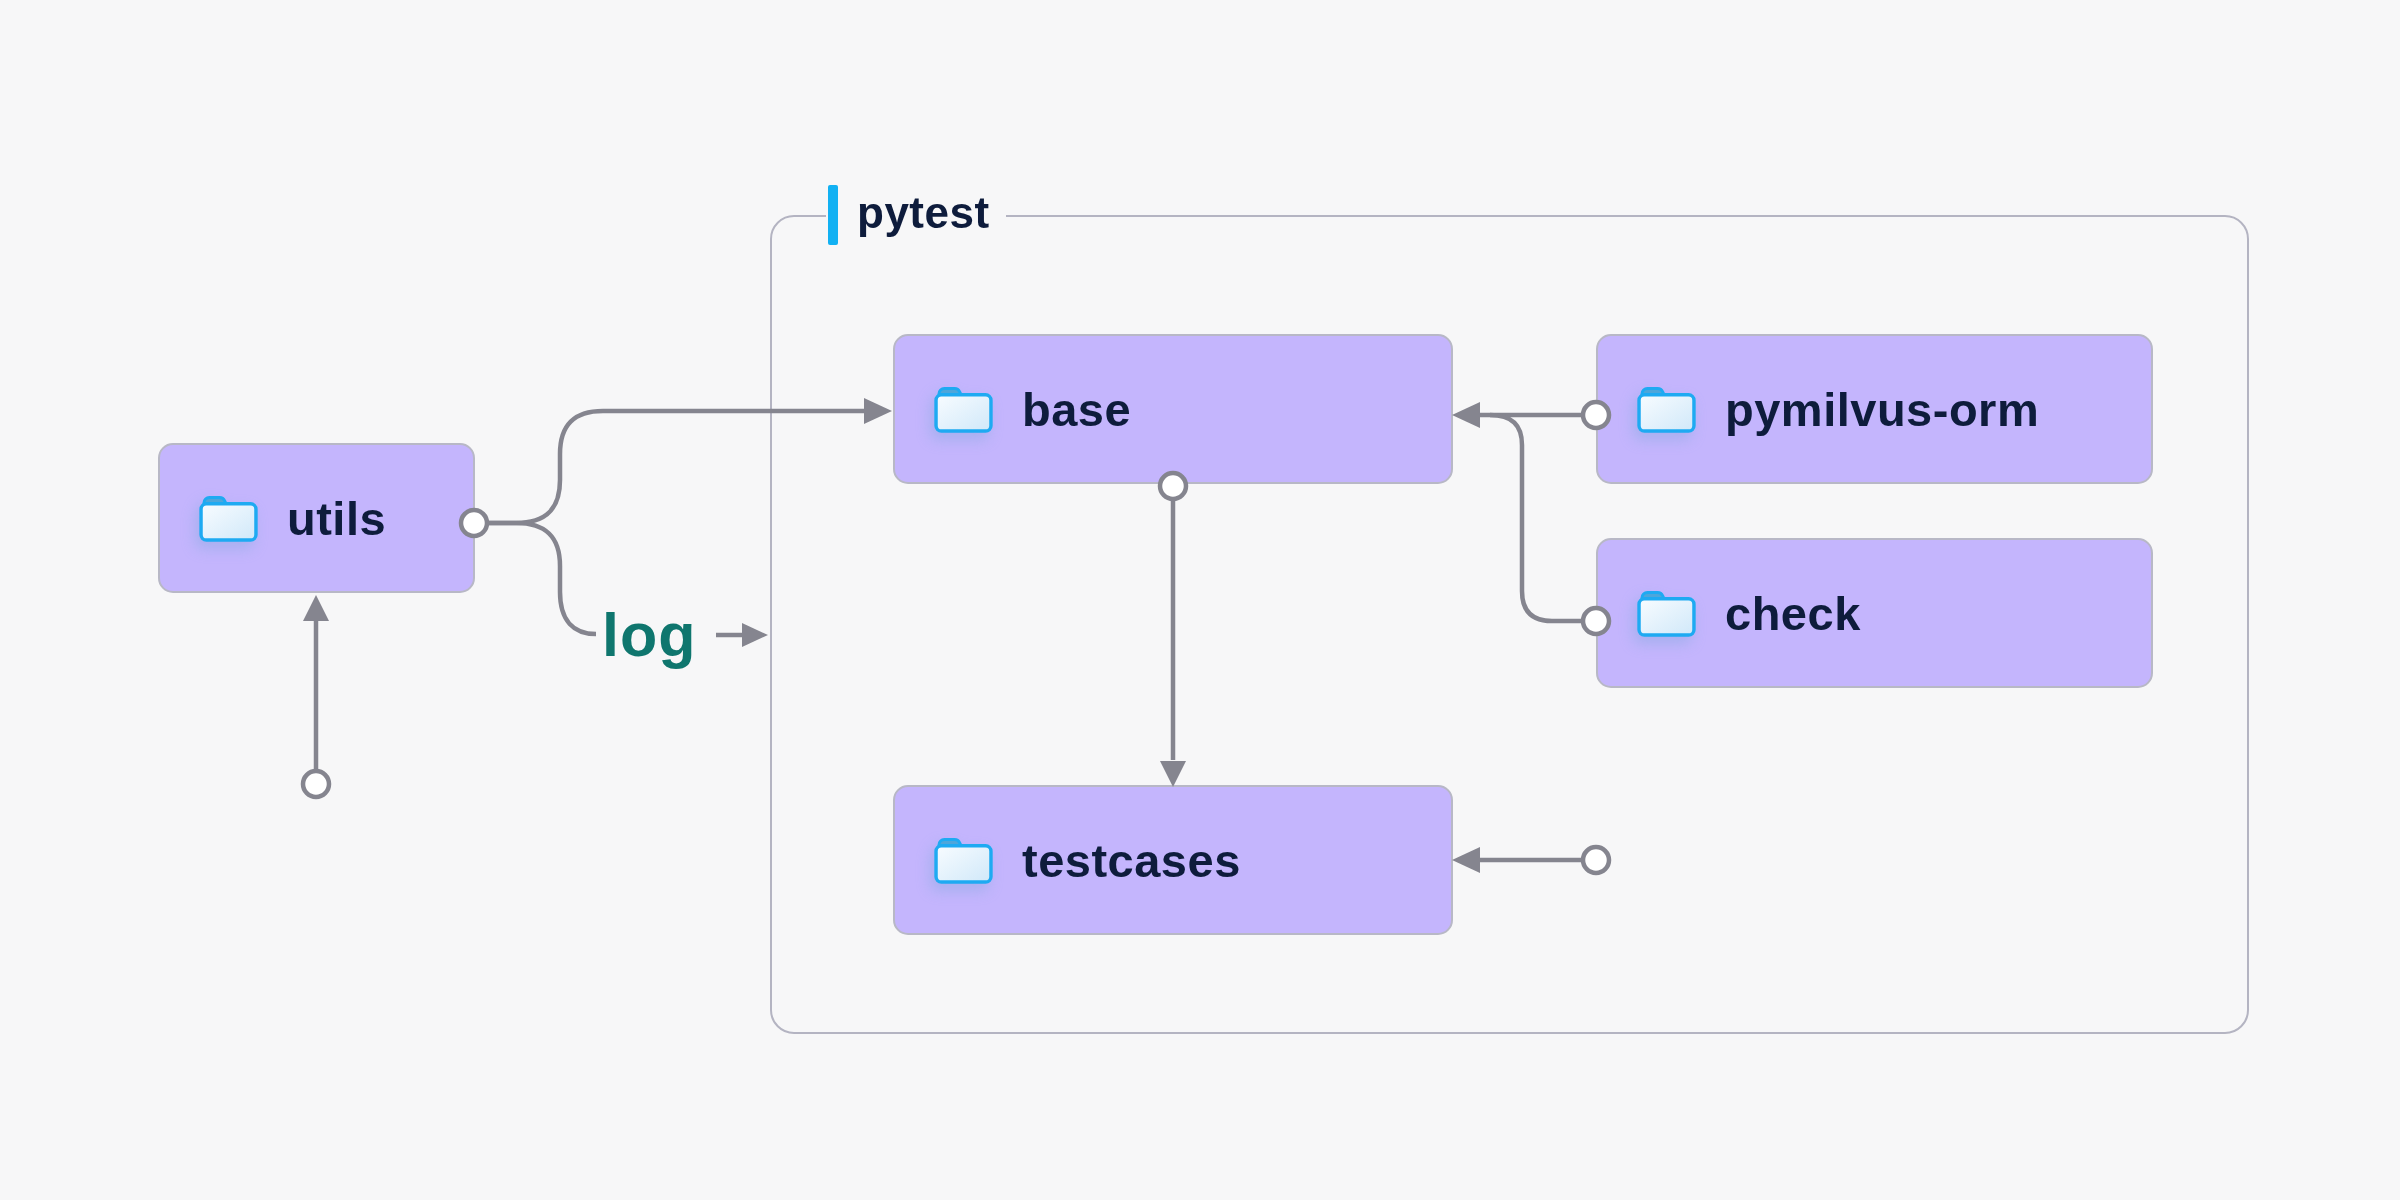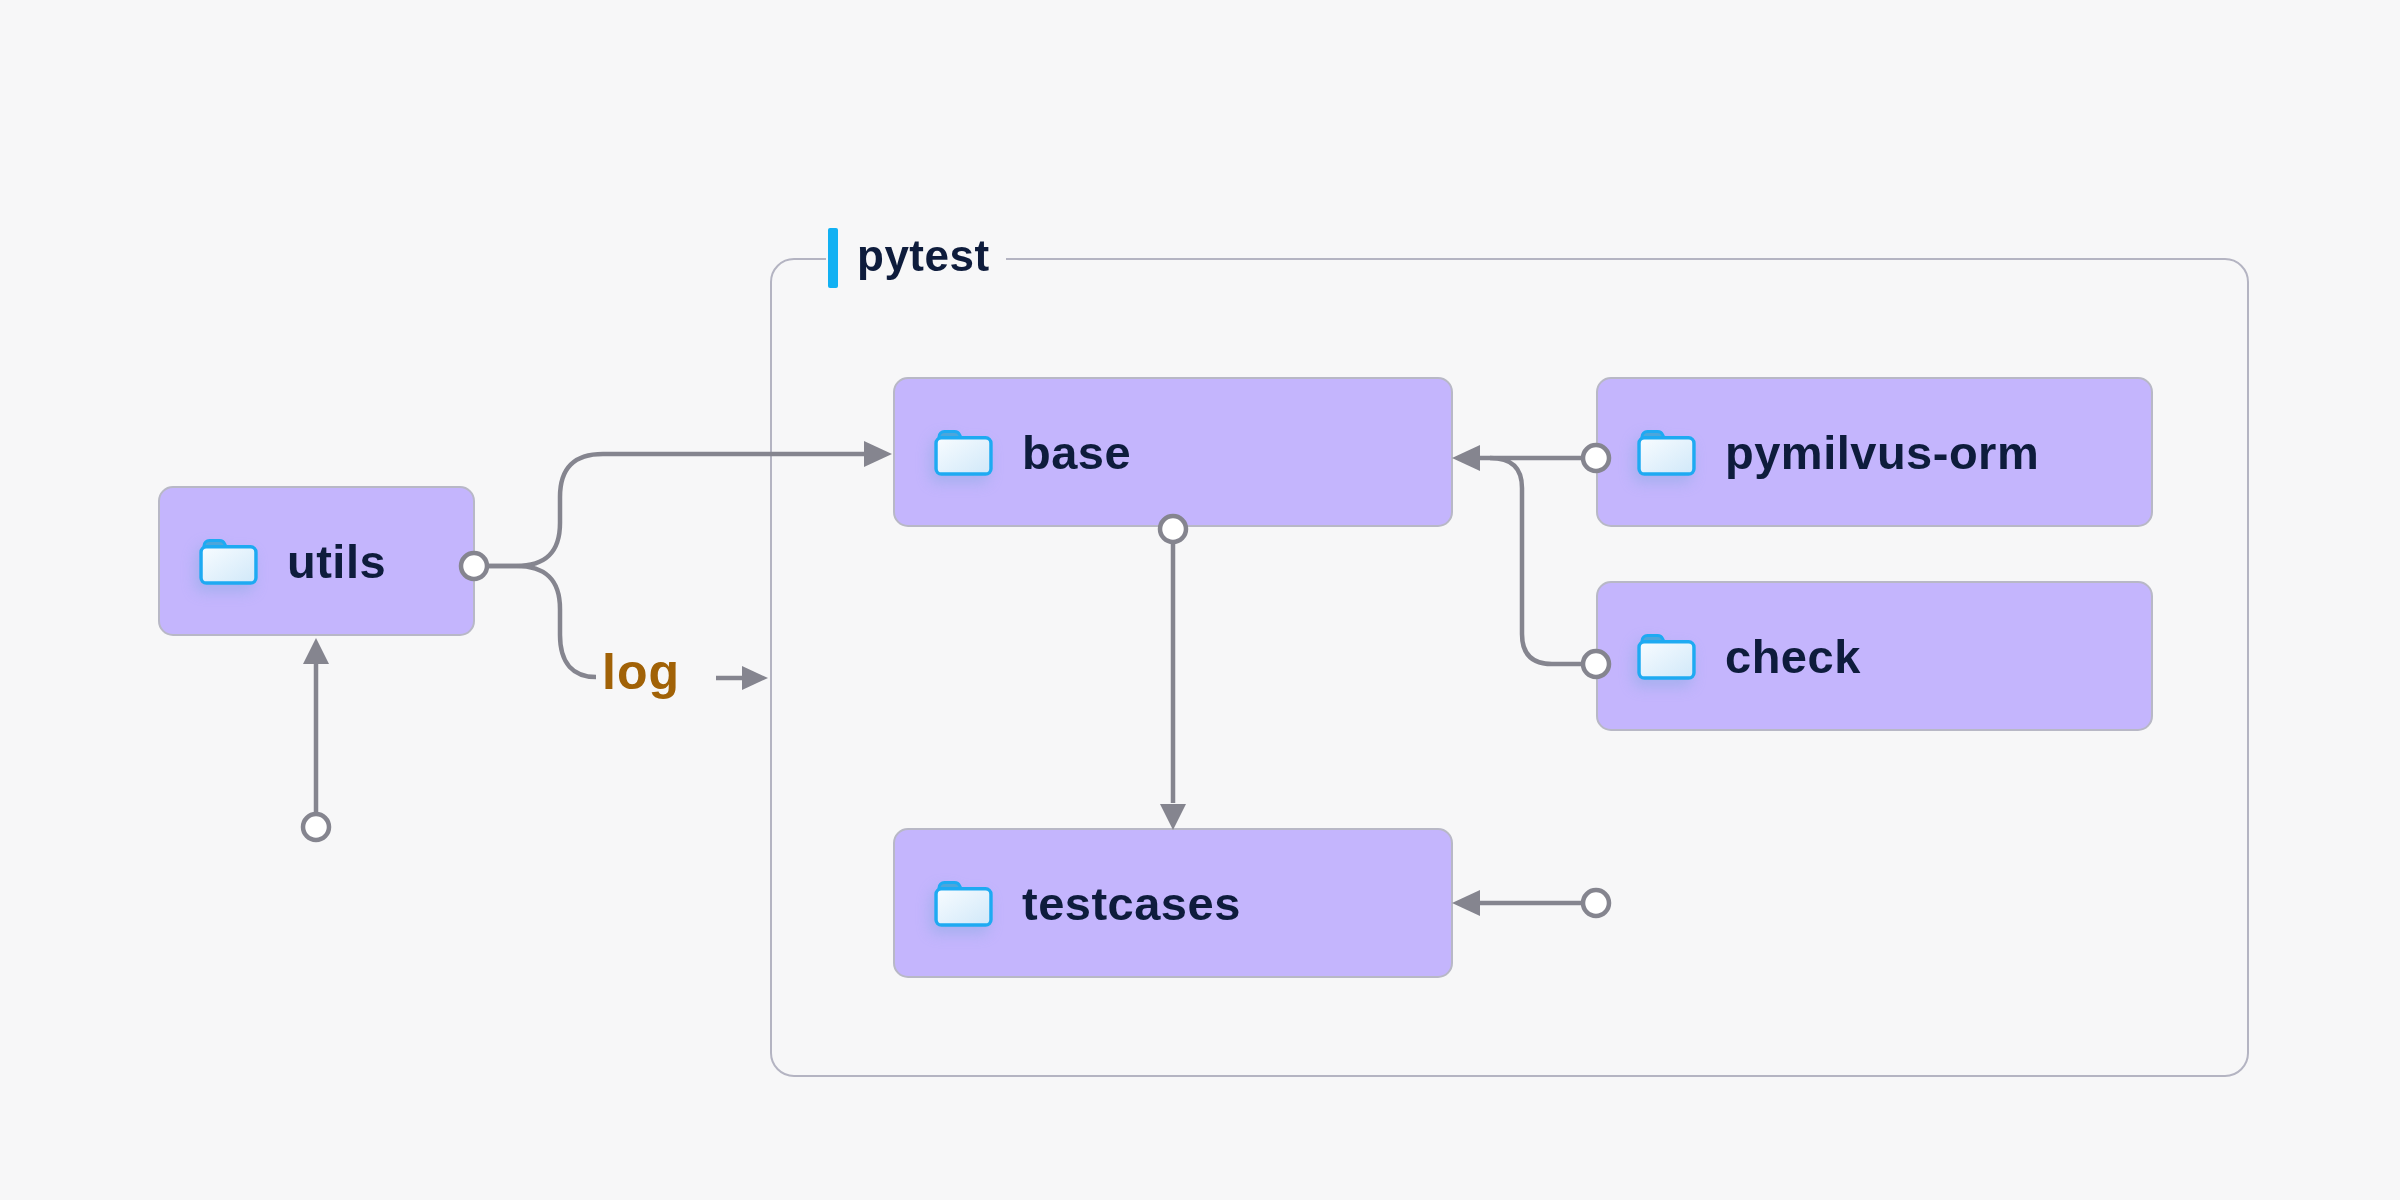--- a/index.html
+++ b/index.html
@@ -2,21 +2,21 @@
 <html><head>
 <meta charset="utf-8">
 <style>
   html,body{margin:0;padding:0;}
   body{
     width:2400px;height:1200px;
     background:#f7f7f8;
     font-family:"Liberation Sans", sans-serif;
     -webkit-font-smoothing:antialiased;
   }
-  .stage{position:relative;width:2400px;height:1068px;overflow:hidden;margin-top:43px;}
+  .stage{position:relative;width:2400px;height:1068px;overflow:hidden;}
 
   
   .group{
     position:absolute;left:770px;top:215px;width:1475px;height:815px;
     border:2px solid #b4b4c2;border-radius:24px;
     background:transparent;z-index:0;
   }
   .group-label{
     position:absolute;left:826px;top:184px;height:62px;
     display:flex;align-items:center;gap:19px;
@@ -46,21 +46,21 @@
   .n-check     {left:1596px;top:538px; width:557px; height:150px;}
   .n-testcases {left:893px; top:785px; width:560px; height:150px;}
   .n-common    {left:1596px;top:785px; width:557px; height:150px;}
 
   
   .wires{position:absolute;left:0;top:0;z-index:3;pointer-events:none;}
 
   
   .edge-label{
     position:absolute;left:602px;top:600px;z-index:2;
-    font-size:50px;font-weight:700;color:#a16207;letter-spacing:1px;
+    font-size:61px;font-weight:700;color:#0f766e;letter-spacing:1px;
   }
 </style>
 </head>
 <body>
 
 <div class="stage">
 
   <svg width="0" height="0" style="position:absolute" aria-hidden="true">
     <defs>
       <linearGradient id="fgrad" x1="0" y1="0" x2="1" y2="1">

